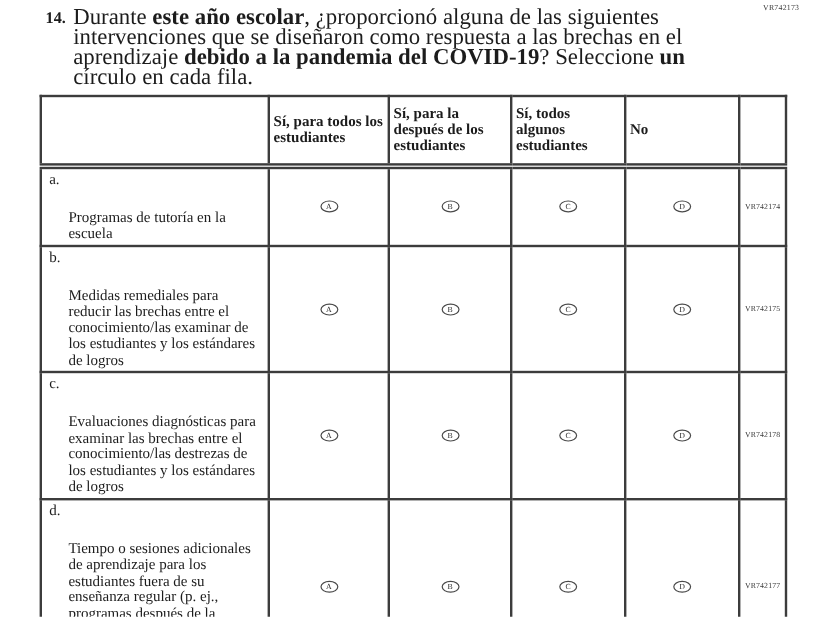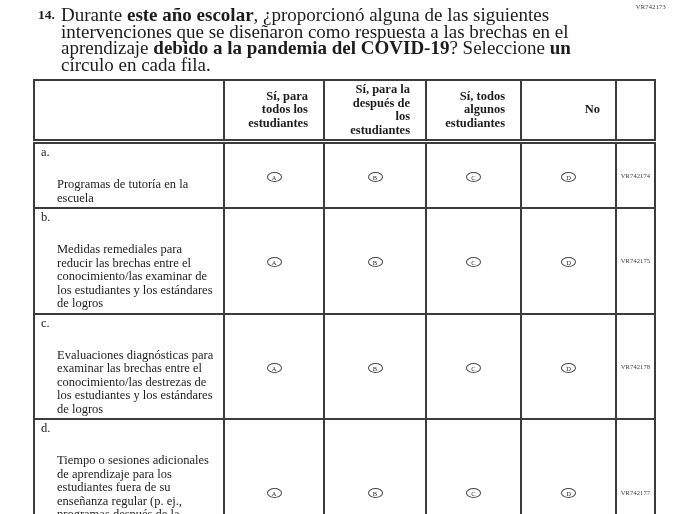--- a/index.html
+++ b/index.html
@@ -39,22 +39,22 @@
     border-collapse: collapse; table-layout: fixed;
     width: 621px;
   }
   table.grid th, table.grid td {
     border: 2px solid #3c3c3c;
     overflow: hidden;
   }
   table.grid thead th {
     border-bottom: 5px double #3c3c3c;
     font-weight: bold; font-size: 12.5px; line-height: 13.5px;
-    text-align: right; vertical-align: middle;
-    padding: 2px 15px;
+    text-align: left; vertical-align: middle;
+    padding: 2px 3px;
   }
   td.label-cell { vertical-align: middle; padding: 2px 2px 2px 6px; }
   .row-label { display: flex; font-size: 12.5px; line-height: 13.5px; }
   .row-letter { flex: 0 0 16px; }
   .row-text { flex: 1; padding-right: 1px; margin-top: 32px; }
 
   td.opt { text-align: center; vertical-align: middle; }
   .bubble {
     display: inline-block;
     width: 15px; height: 10px;

